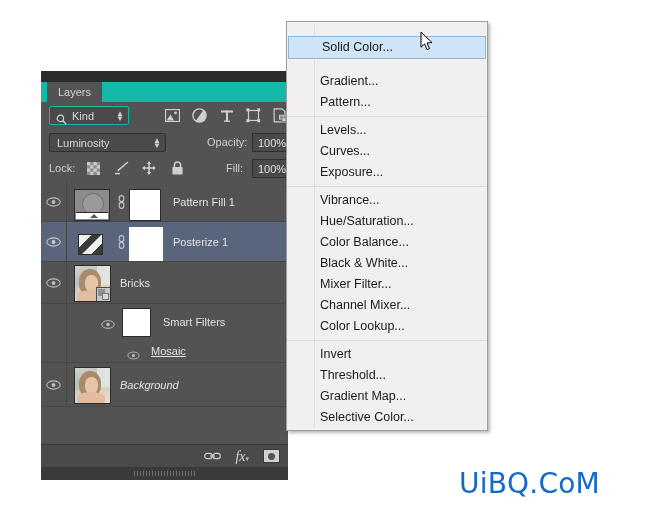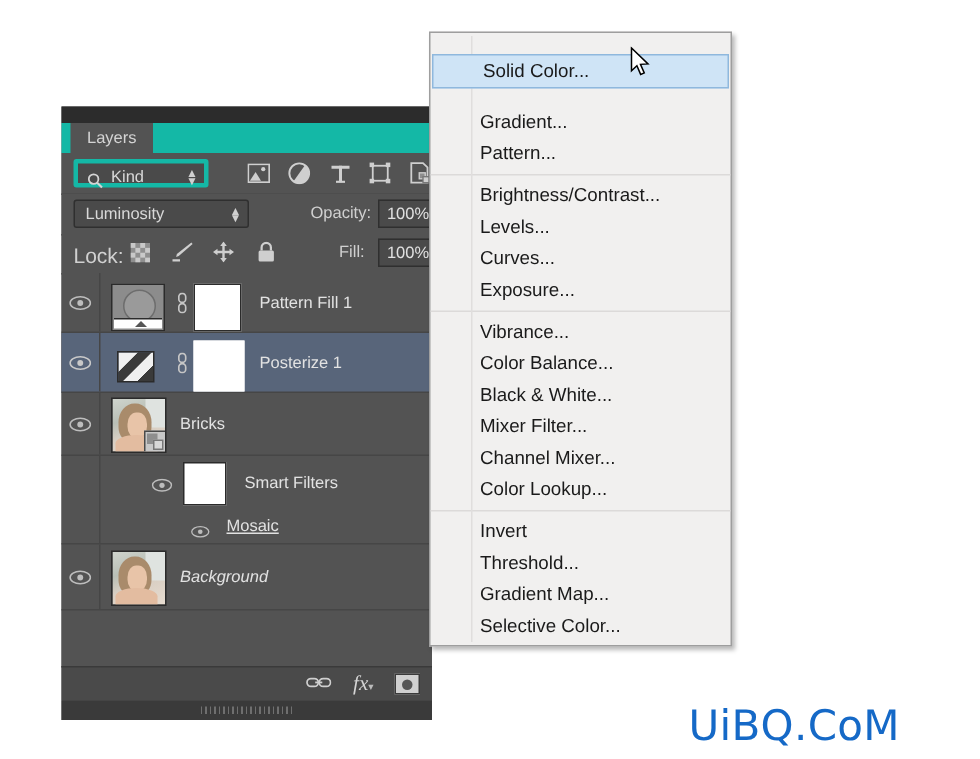--- a/index.html
+++ b/index.html
@@ -14,22 +14,22 @@
   .panel-topstrip{position:absolute;left:0;top:0;width:247px;height:11px;background:#2c2c2c;}
 
   .tabbar{position:absolute;left:0;top:11px;width:247px;height:20px;background:#14b8a6;}
   .tab-active{position:absolute;left:6px;top:0;height:20px;padding:0 11px;
               background:#535353;color:#d4d4d4;font-size:11px;line-height:20px;
               box-sizing:border-box;}
 
   .row-filter{position:absolute;left:0;top:31px;width:247px;height:27px;background:#535353;
               border-bottom:1px solid #3f3f3f;}
 
-  .kind-select{position:absolute;left:8px;top:4px;width:90px;height:19px;
-               background:#4a4a4a;border:3px solid #14b8a6;border-radius:2px;box-sizing:border-box;}
+  .kind-select{position:absolute;left:8px;top:4px;width:80px;height:19px;
+               background:#4a4a4a;border:1px solid #14b8a6;border-radius:2px;box-sizing:border-box;}
   .kind-label{position:absolute;left:22px;top:3px;font-size:11px;color:#d8d8d8;}
   .kind-mag{position:absolute;left:6px;top:4px;}
   .kind-arrows{position:absolute;right:4px;top:4px;color:#d0d0d0;font-size:8px;line-height:5px;}
 
   .filt-icons{position:absolute;left:123px;top:5px;display:flex;gap:10px;align-items:center;}
   .fi{width:17px;height:17px;display:flex;align-items:center;justify-content:center;}
 
   .toggle-sw{position:absolute;left:249px;top:4px;width:13px;height:19px;
              background:#2f2f2f;border:1px solid #2b2b2b;box-sizing:border-box;}
   .toggle-sw i{display:block;width:11px;height:9px;background:#d9d9d9;}
@@ -43,21 +43,21 @@
 
   .op-label{position:absolute;left:166px;top:7px;font-size:11px;color:#d0d0d0;}
   .op-box{position:absolute;left:211px;top:4px;width:40px;height:19px;background:#4a4a4a;
           border:1px solid #2f2f2f;box-sizing:border-box;}
   .op-box span{position:absolute;left:0;right:0;top:3px;text-align:center;font-size:11px;color:#e0e0e0;}
   .op-drop{position:absolute;left:251px;top:4px;width:18px;height:19px;background:#5e5e5e;
            border:1px solid #2f2f2f;box-sizing:border-box;display:flex;align-items:center;justify-content:center;}
 
   .row-lock{position:absolute;left:0;top:85px;width:247px;height:26px;background:#535353;
             border-bottom:1px solid #3f3f3f;}
-  .lock-label{position:absolute;left:8px;top:6px;font-size:14px;color:#d0d0d0;}
+  .lock-label{position:absolute;left:8px;top:6px;font-size:11px;color:#d0d0d0;}
   .lock-icons{position:absolute;left:44px;top:4px;display:flex;gap:12px;align-items:center;}
   .li{width:16px;height:16px;display:flex;align-items:center;justify-content:center;}
   .fill-label{position:absolute;left:185px;top:6px;font-size:11px;color:#d0d0d0;}
   .fill-box{position:absolute;left:211px;top:3px;width:40px;height:19px;background:#4a4a4a;
             border:1px solid #2f2f2f;box-sizing:border-box;}
   .fill-box span{position:absolute;left:0;right:0;top:3px;text-align:center;font-size:11px;color:#e0e0e0;}
   .fill-drop{position:absolute;left:251px;top:3px;width:18px;height:19px;background:#5e5e5e;
              border:1px solid #2f2f2f;box-sizing:border-box;display:flex;align-items:center;justify-content:center;}
 
   
@@ -379,28 +379,28 @@
 
 <div id="adj-menu">
   <div class="gutter"></div>
 
   <div class="mi hl">Solid Color...</div>
   <div class="mi">Gradient...</div>
   <div class="mi">Pattern...</div>
 
   <div class="msep"></div>
 
-  <div class="mi">Brightness/Contrast...</div>
   <div class="mi">Levels...</div>
   <div class="mi">Curves...</div>
   <div class="mi">Exposure...</div>
 
   <div class="msep"></div>
 
   <div class="mi">Vibrance...</div>
+  <div class="mi">Hue/Saturation...</div>
   <div class="mi">Color Balance...</div>
   <div class="mi">Black &amp; White...</div>
   <div class="mi">Mixer Filter...</div>
   <div class="mi">Channel Mixer...</div>
   <div class="mi">Color Lookup...</div>
 
   <div class="msep"></div>
 
   <div class="mi">Invert</div>
   <div class="mi">Threshold...</div>

